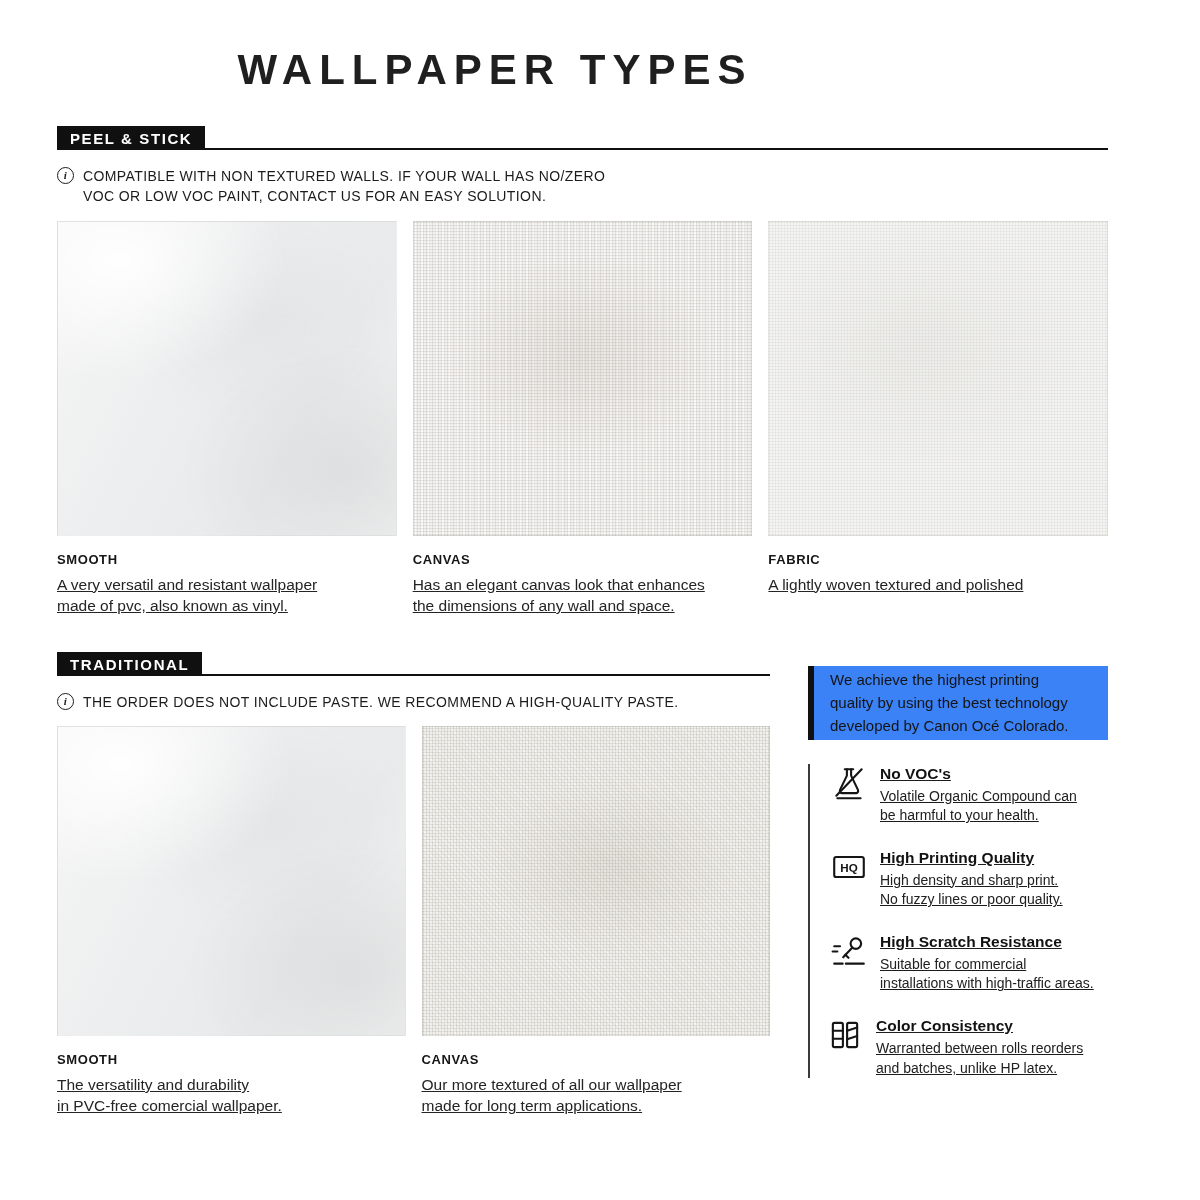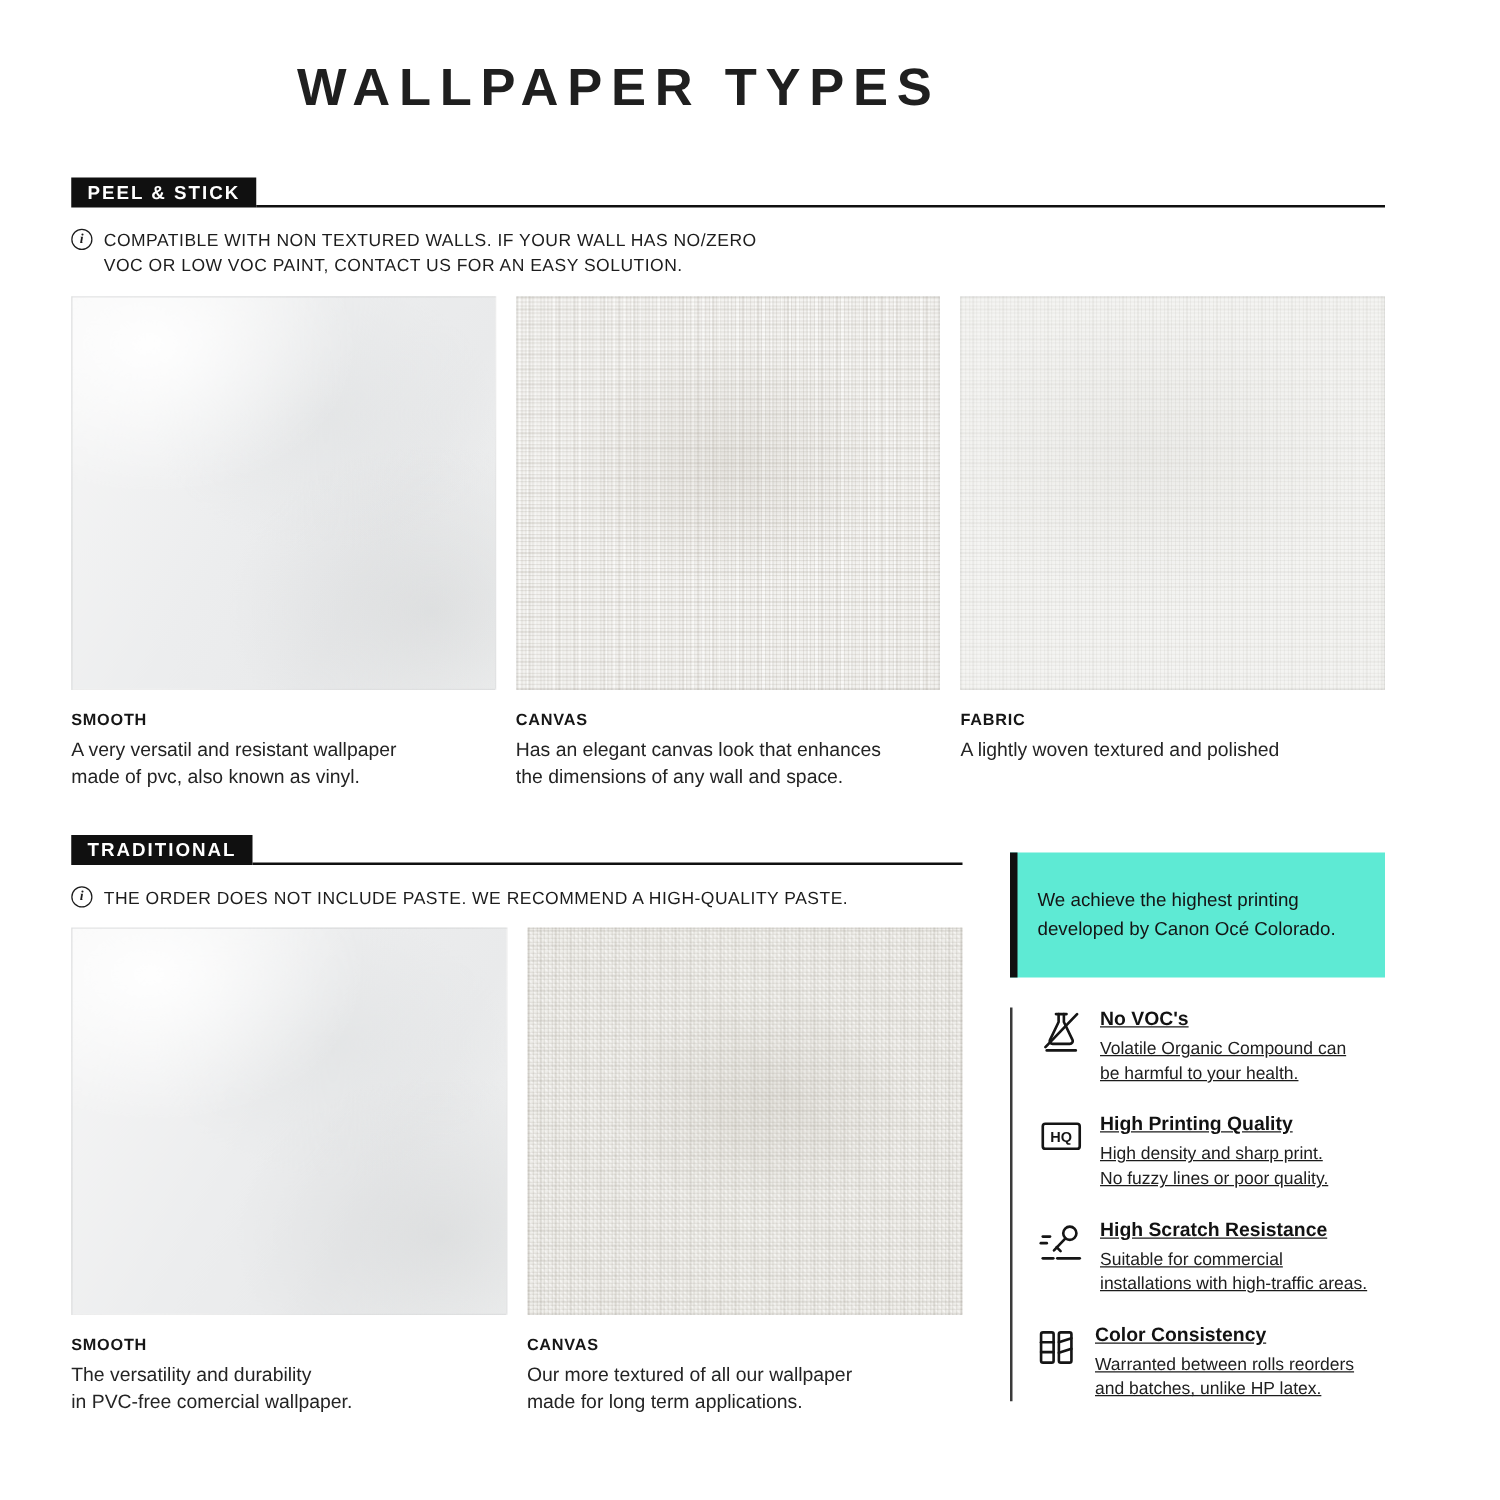--- a/index.html
+++ b/index.html
@@ -5,47 +5,47 @@
   html,body{margin:0;padding:0;background:#ffffff;}
   .page{
     width:1180px;height:1200px;overflow:hidden;background:#ffffff;
     font-family:"Liberation Sans",sans-serif;color:#1c1c1c;position:relative;
   }
   .title{
     margin:0;padding-top:46px;width:990px;text-align:center;
     font-size:42px;font-weight:600;letter-spacing:7px;color:#1f1f1f;
   }
   .content{padding:0 72px 0 57px;}
-  .section-header{display:flex;align-items:flex-end;margin-top:48px;}
+  .section-header{display:flex;align-items:flex-end;margin-top:32px;}
   .badge{
     display:inline-block;background:#101010;color:#ffffff;
     font-size:15px;font-weight:700;letter-spacing:1.6px;padding:4px 13px 3px;
   }
   .rule{flex:1;height:2px;background:#101010;}
   .note{display:flex;gap:9px;margin-top:16px;font-size:14px;letter-spacing:.4px;color:#1c1c1c;}
   .info-badge{
     width:15px;height:15px;border:1.3px solid #1c1c1c;border-radius:50%;
     font-size:11px;line-height:15px;text-align:center;flex:0 0 auto;margin-top:1px;
     font-family:"Liberation Serif",serif;font-style:italic;font-weight:700;
   }
   .ln{display:block;white-space:nowrap;line-height:1.45;}
   .swatch-row{display:flex;gap:16px;margin-top:14px;}
   .swatch-col{flex:1;min-width:0;}
   .swatch{height:315px;border:1px solid rgba(0,0,0,0.05);box-sizing:border-box;}
   .trad-left .swatch{height:310px;}
   .swatch-name{font-size:13px;font-weight:700;letter-spacing:.6px;margin:16px 0 0;color:#161616;}
   .swatch-desc{margin:7px 0 0;font-size:15.5px;color:#242424;}
-  .swatch-desc .ln{line-height:1.36;}
+  .swatch-desc .ln{line-height:1.36;text-decoration:underline;}
   .trad{display:flex;gap:38px;margin-top:36px;}
   .trad-left{width:713px;flex:0 0 713px;}
   .trad-left .section-header{margin-top:0;}
   .trad-right{flex:1;min-width:0;padding-top:14px;}
   .quote{
-    background:#5eead4;border-left:6px solid #101010;
-    padding:27px 16px;font-size:15px;color:#141414;
+    background:#3b82f6;border-left:6px solid #101010;
+    padding:2px 16px;font-size:15px;color:#141414;
   }
   .quote .ln{line-height:1.55;white-space:nowrap;}
   .features{margin-top:24px;border-left:2px solid #3a3a3a;text-decoration:underline;}
   .feature{display:flex;gap:12px;padding-left:20px;margin-bottom:22px;}
   .feature:last-child{margin-bottom:0;padding-left:16px;}
   .f-icon{flex:0 0 38px;width:38px;height:38px;}
   .f-icon svg{width:38px;height:38px;display:block;}
   .f-icon path,.f-icon rect,.f-icon line,.f-icon circle{
     stroke:#151515;stroke-width:2;fill:none;stroke-linecap:round;stroke-linejoin:round;
   }
@@ -165,20 +165,21 @@
               <span class="ln">Our more textured of all our wallpaper</span>
               <span class="ln">made for long term applications.</span>
             </p>
           </div>
         </div>
       </section>
 
       <aside class="trad-right">
         <div class="quote">
           <span class="ln">We achieve the highest printing</span>
+          <span class="ln">quality by using the best technology</span>
           <span class="ln">developed by Canon Océ Colorado.</span>
         </div>
 
         <div class="features">
 
           <div class="feature">
             <span class="f-icon">
               <svg viewBox="0 0 36 36" aria-hidden="true">
                 <path d="M14 5h8"></path>
                 <path d="M16 5v6L9.5 24.5a2.2 2.2 0 0 0 2 3.1h13a2.2 2.2 0 0 0 2-3.1L20 11V5"></path>

